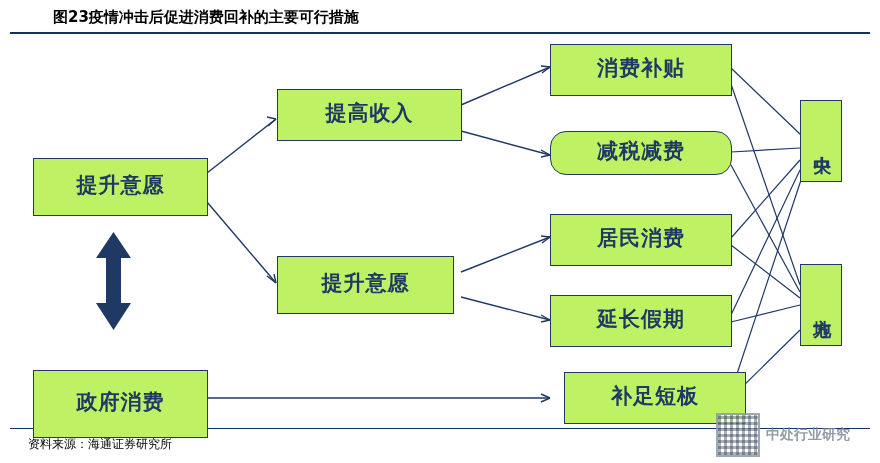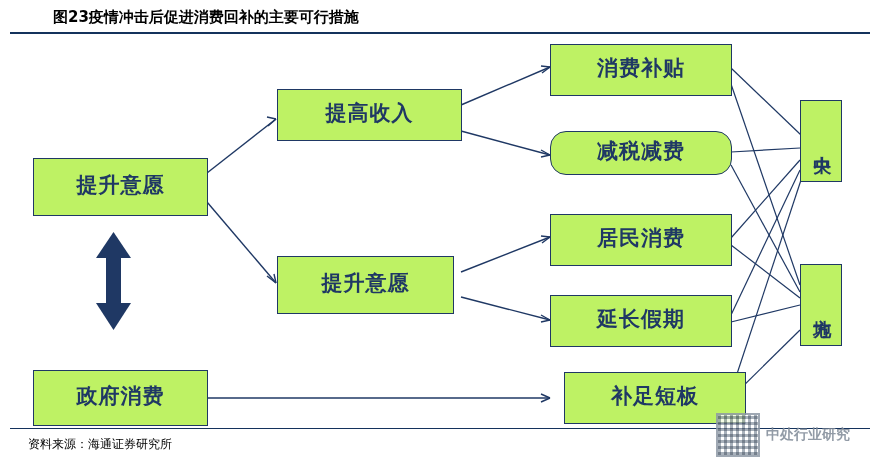--- a/index.html
+++ b/index.html
@@ -101,21 +101,21 @@
     <path d="M731,398 L800,330" stroke="#1f3864" stroke-width="1.2" fill="none"></path>
 
     <g>
       <rect x="106" y="253" width="15" height="55" fill="#1f3864"></rect>
       <polygon points="113.5,232 96,258 131,258" fill="#1f3864"></polygon>
       <polygon points="113.5,330 96,303 131,303" fill="#1f3864"></polygon>
     </g>
   </svg>
 
   <div class="node n-big" style="left:33px;top:158px;width:175px;height:58px;">提升意愿</div>
-  <div class="node n-big" style="left:33px;top:370px;width:175px;height:56px;">政府消费</div>
+  <div class="node n-big" style="left:33px;top:370px;width:175px;height:68px;">政府消费</div>
 
   <div class="node n-big" style="left:277px;top:89px;width:185px;height:52px;">提高收入</div>
   <div class="node n-big" style="left:277px;top:256px;width:177px;height:58px;">提升意愿</div>
 
   <div class="node n-big" style="left:550px;top:44px;width:182px;height:52px;">消费补贴</div>
   <div class="node n-big" style="left:550px;top:131px;width:182px;height:44px;border-radius:16px;">减税减费</div>
   <div class="node n-big" style="left:550px;top:214px;width:182px;height:52px;">居民消费</div>
   <div class="node n-big" style="left:550px;top:295px;width:182px;height:52px;">延长假期</div>
   <div class="node n-big" style="left:550px;top:372px;width:182px;height:52px;margin-left:14px;">补足短板</div>
 

